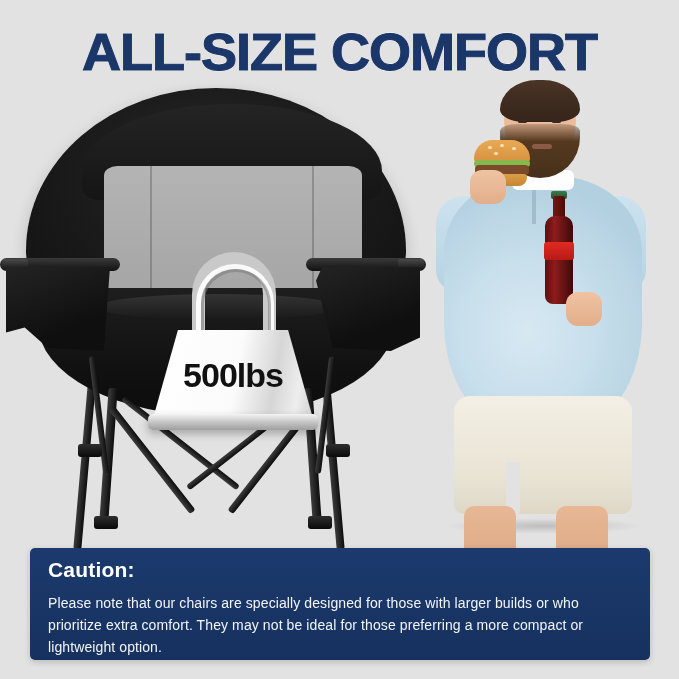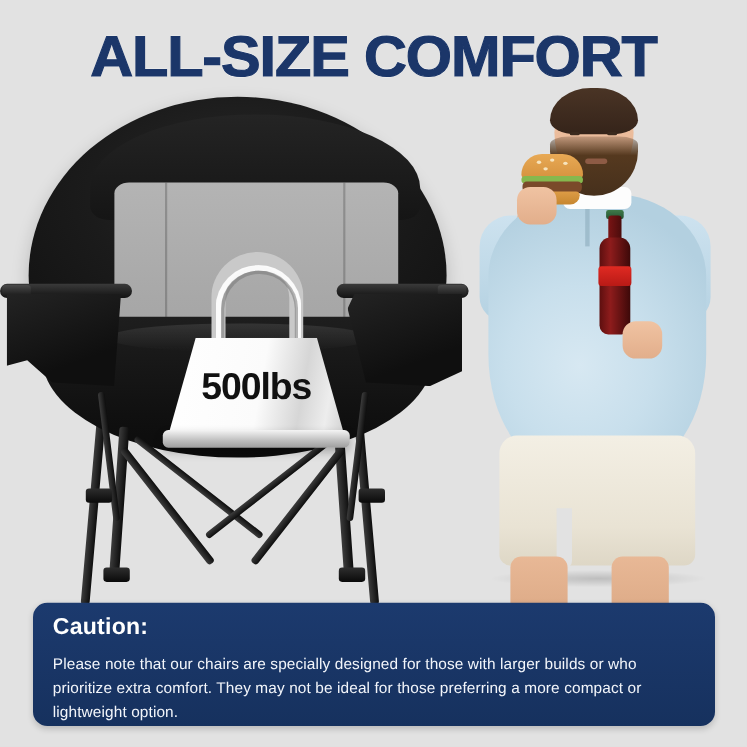--- a/index.html
+++ b/index.html
@@ -89,21 +89,21 @@
   .arm.right .clip{right:2px;}
 
   .leg{position:absolute;background:linear-gradient(90deg,#3c3c3c,#0d0d0d);border-radius:3px;}
   .foot{
     position:absolute;width:24px;height:13px;
     background:linear-gradient(180deg,#2e2e2e,#0a0a0a);
     border-radius:3px;
   }
 
   
-  .weight{position:absolute;left:140px;top:141px;width:170px;height:180px;}
+  .weight{position:absolute;left:140px;top:164px;width:170px;height:180px;}
   .weight-handle{
     position:absolute;left:44px;top:0;width:84px;height:86px;
     border:13px solid #c9c9c9;
     border-bottom:none;
     border-radius:44px 44px 0 0;
     background:transparent;
     box-sizing:border-box;
     background-image:none;
   }
   .weight-handle::before{
@@ -278,21 +278,21 @@
     border-radius:10px 16px 8px 8px;
     box-shadow:0 2px 4px rgba(0,0,0,.15);
   }
   .shoe.l{left:32px;}
   .shoe.r{left:124px;}
 
   
   .caution{
     position:absolute;left:30px;top:548px;width:620px;height:112px;
     background:linear-gradient(180deg,#1c3a6e 0%,#16315e 100%);
-    border-radius:13px;
+    border-radius:5px;
     box-shadow:0 2px 6px rgba(0,0,0,.18);
   }
   .caution-title{
     position:absolute;left:18px;top:10px;
     color:#ffffff;font-size:21px;font-weight:bold;letter-spacing:.2px;
   }
   .caution-body{
     position:absolute;left:18px;top:44px;width:588px;
     color:#f2f5fa;font-size:14px;line-height:22px;letter-spacing:.1px;
   }

